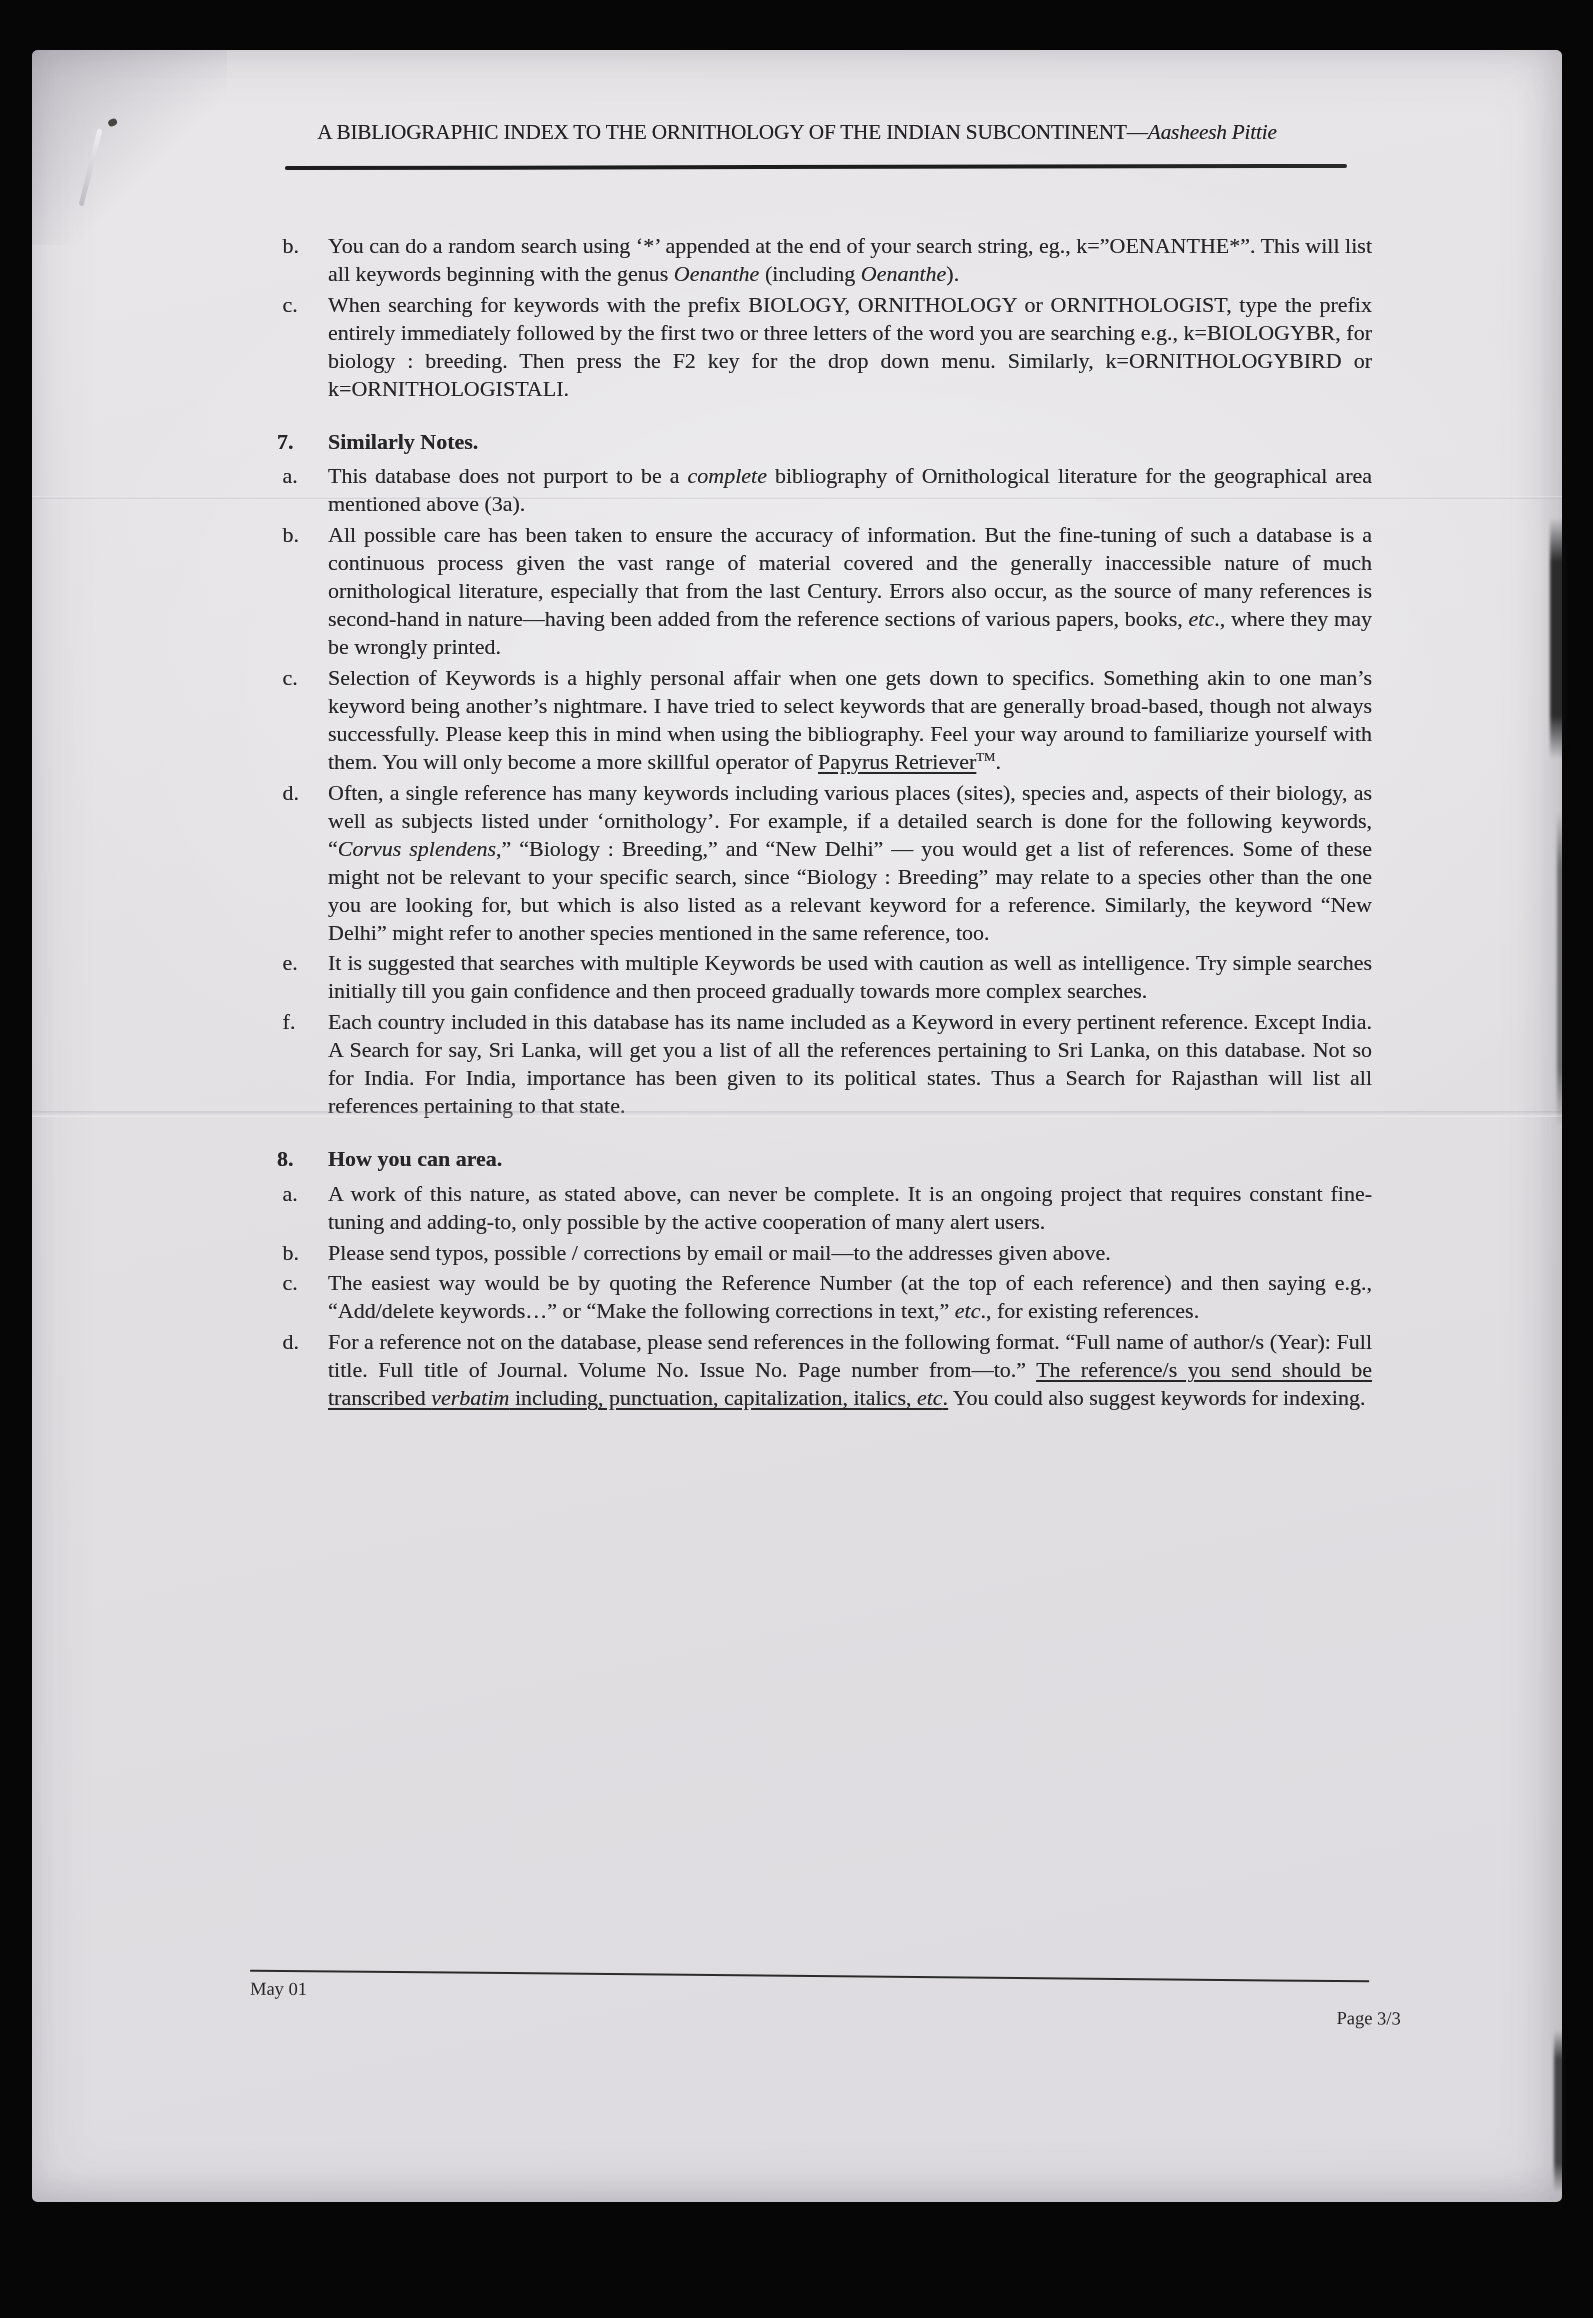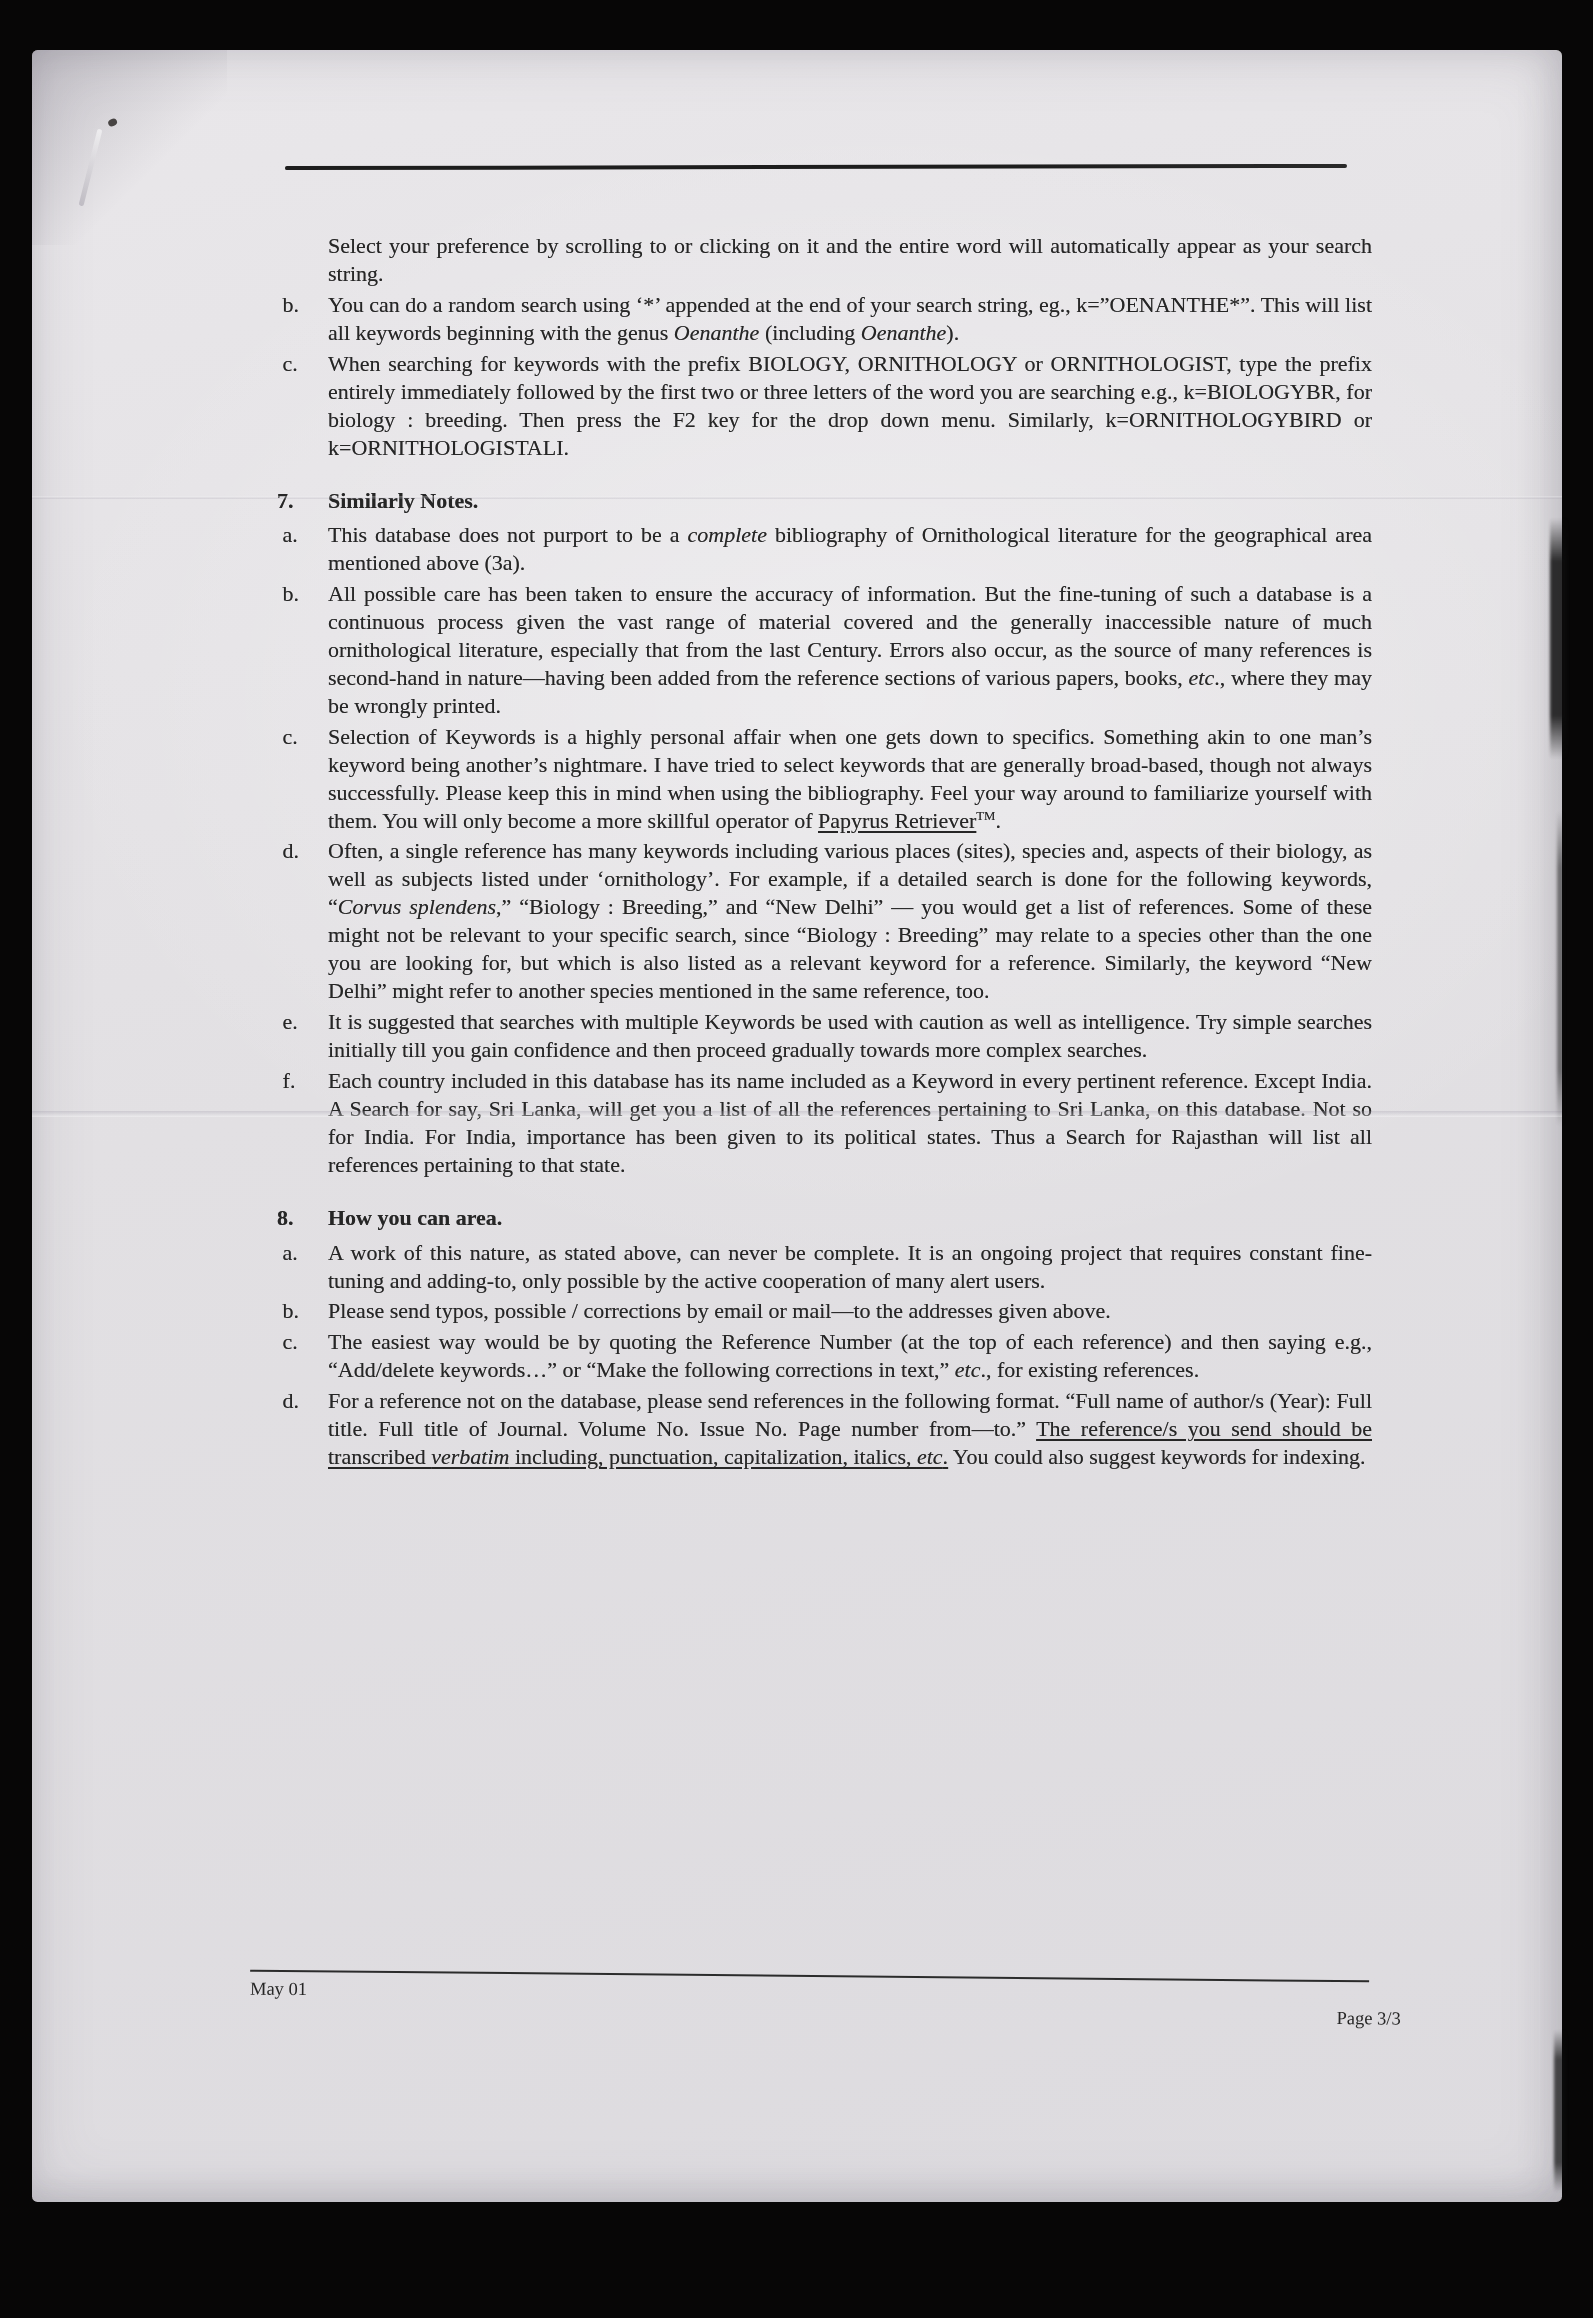--- a/index.html
+++ b/index.html
@@ -67,27 +67,24 @@
 </head>
 <body>
 
 <div class="stage">
 
   <div class="paper">
     <div class="corner-shade"></div>
     <div class="staple-mark"></div>
     <div class="staple-crease"></div>
 
+    <div class="doc-header"><span>A BIBLIOGRAPHIC INDEX TO THE ORNITHOLOGY OF THE INDIAN SUBCONTINENT</span><span>—</span><span class="author">Aasheesh Pittie</span></div>
     <div class="header-rule"></div>
 
     <div class="content">
-        <div class="item">
-          <div class="item-label"></div>
-          <div class="item-text"><span>Select your preference by scrolling to or clicking on it and the entire word will automatically appear as your search string.</span></div>
-        </div>
         <div class="item">
           <div class="item-label">b.</div>
           <div class="item-text"><span>You can do a random search using ‘*’ appended at the end of your search string, eg., k=”OENANTHE*”. This will list all keywords beginning with the genus </span><span class="it ">Oenanthe</span><span> (including </span><span class="it ">Oenanthe</span><span>).</span></div>
         </div>
         <div class="item">
           <div class="item-label">c.</div>
           <div class="item-text"><span>When searching for keywords with the prefix BIOLOGY, ORNITHOLOGY or ORNITHOLOGIST, type the prefix entirely immediately followed by the first two or three letters of the word you are searching e.g., k=BIOLOGYBR, for biology : breeding. Then press the F2 key for the drop down menu. Similarly, k=ORNITHOLOGYBIRD or k=ORNITHOLOGISTALI.</span></div>
         </div>
         <div class="item heading">
           <div class="item-label">7.</div>

